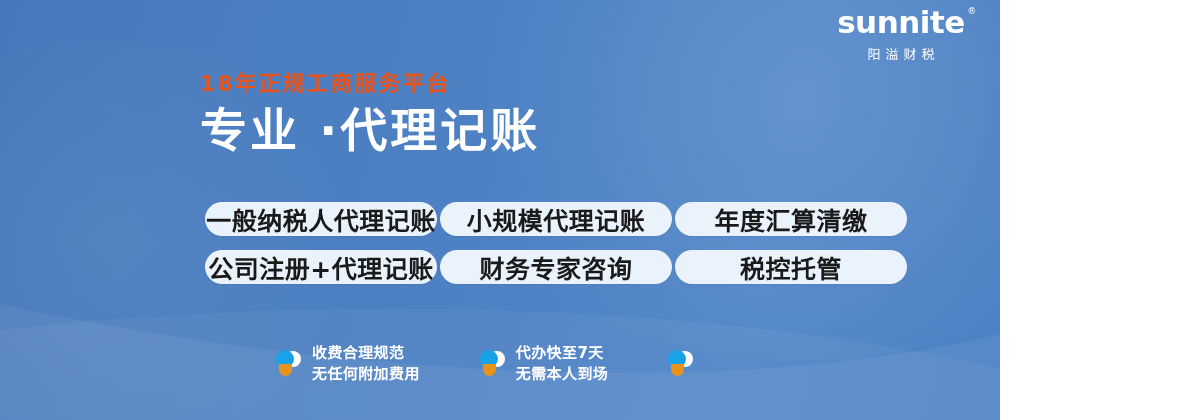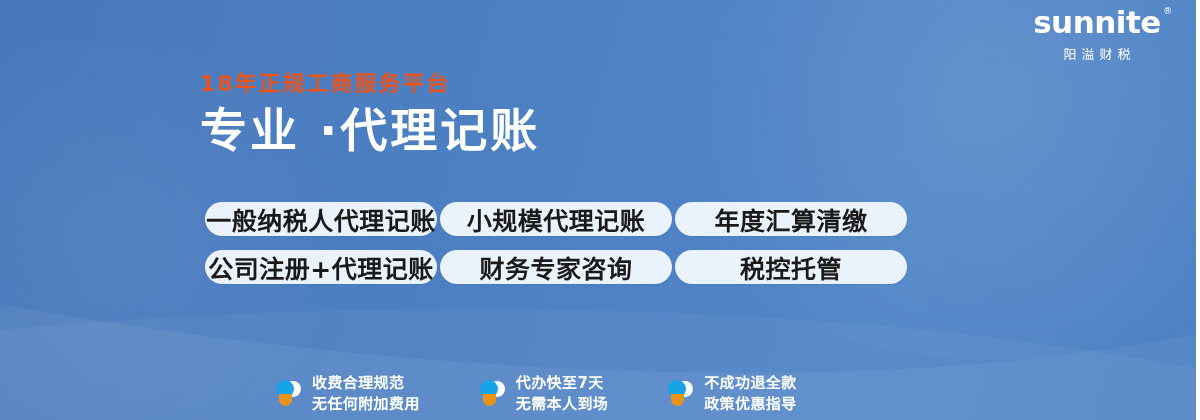--- a/index.html
+++ b/index.html
@@ -7,21 +7,21 @@
     margin: 0;
     padding: 0;
     background: #ffffff;
   }
   body {
     font-family: "Liberation Sans", "DejaVu Sans", sans-serif;
   }
 
   .banner {
     position: relative;
-    width: 1196px;
+    width: 1000px;
     height: 420px;
     overflow: hidden;
     background: #4a7fc1;
     background-image: linear-gradient(105deg, #4878bb 0%, #4d81c4 45%, #5286c8 75%, #4d81c4 100%);
   }
 
   
   .wave {
     position: absolute;
     left: 0;
@@ -138,21 +138,21 @@
     letter-spacing: 0.5px;
     white-space: nowrap;
     box-shadow: 0 1px 2px rgba(0,0,0,0.06);
     font-family: "DejaVu Sans", "Liberation Sans", sans-serif;
   }
 
   
   .features {
     position: absolute;
     left: 275px;
-    bottom: 4px;
+    bottom: 34px;
     display: flex;
     gap: 59px;
     z-index: 5;
   }
   .feature {
     display: flex;
     align-items: center;
     gap: 9px;
   }
   .feature-icon {
@@ -266,20 +266,16 @@
         <div>无需本人到场</div>
       </span>
     </div>
 
     <div class="feature">
       <span class="feature-icon">
         <span class="moon"></span>
           <span class="dot"></span>
           <span class="drop"></span>
       </span>
-      <span class="feature-text">
-        <div>不成功退全款</div>
-        <div>政策优惠指导</div>
-      </span>
     </div>
 
   </div>
 </div>
 
 </body></html>

